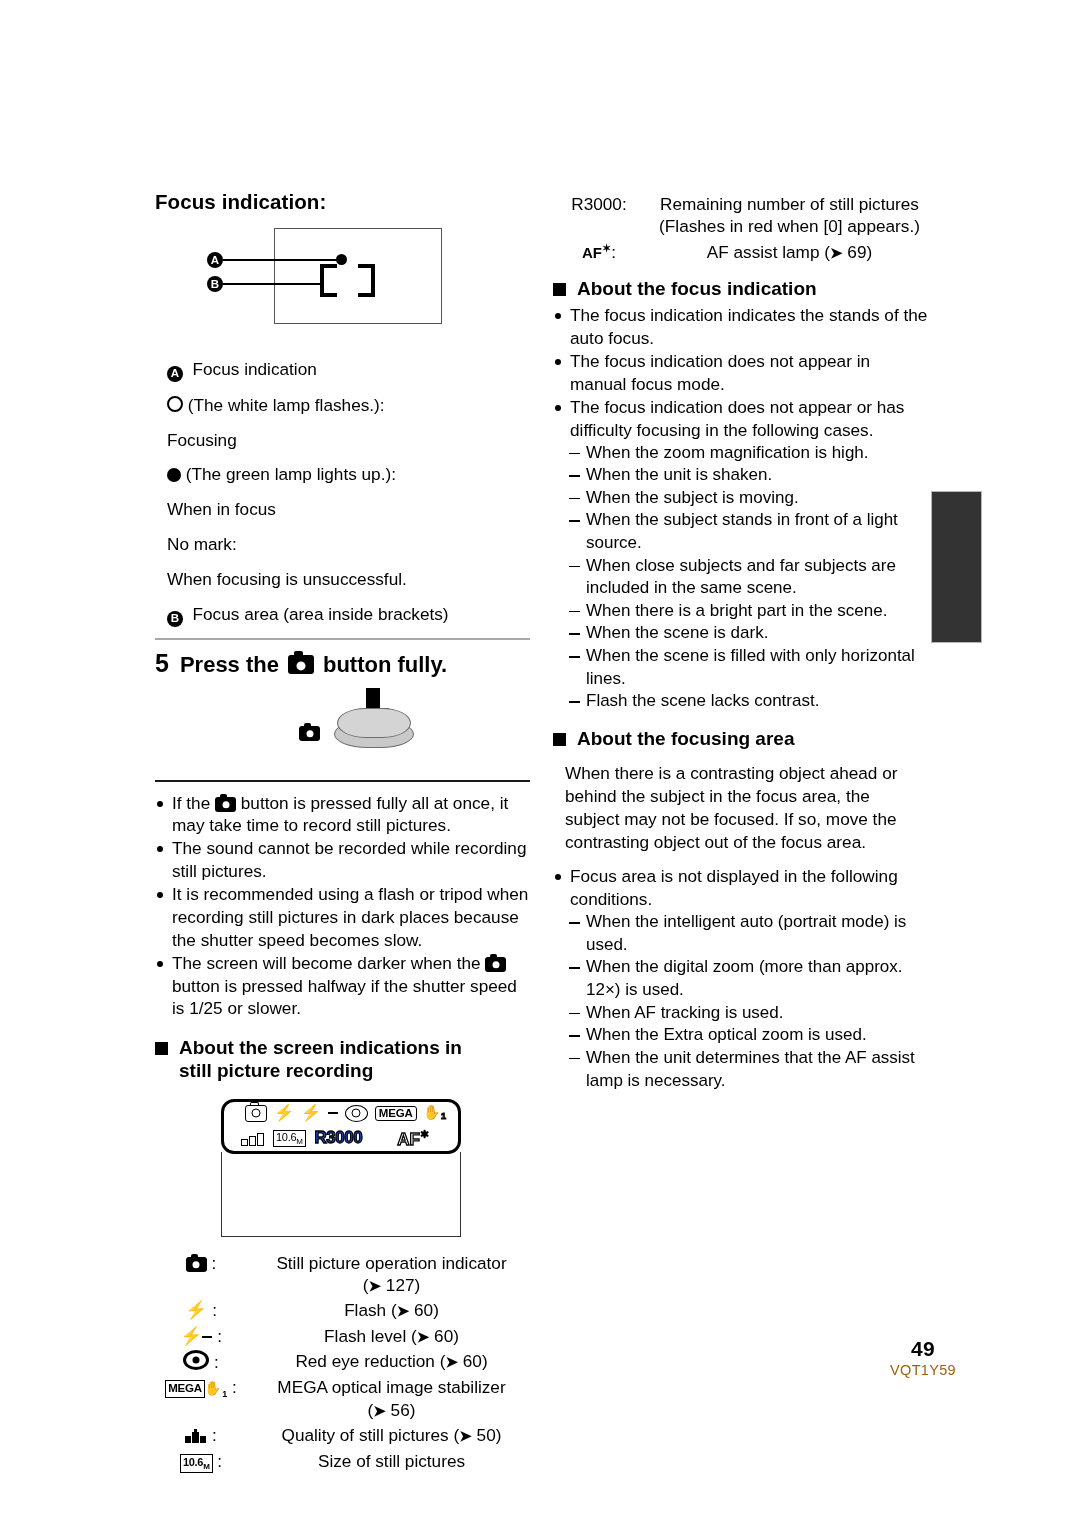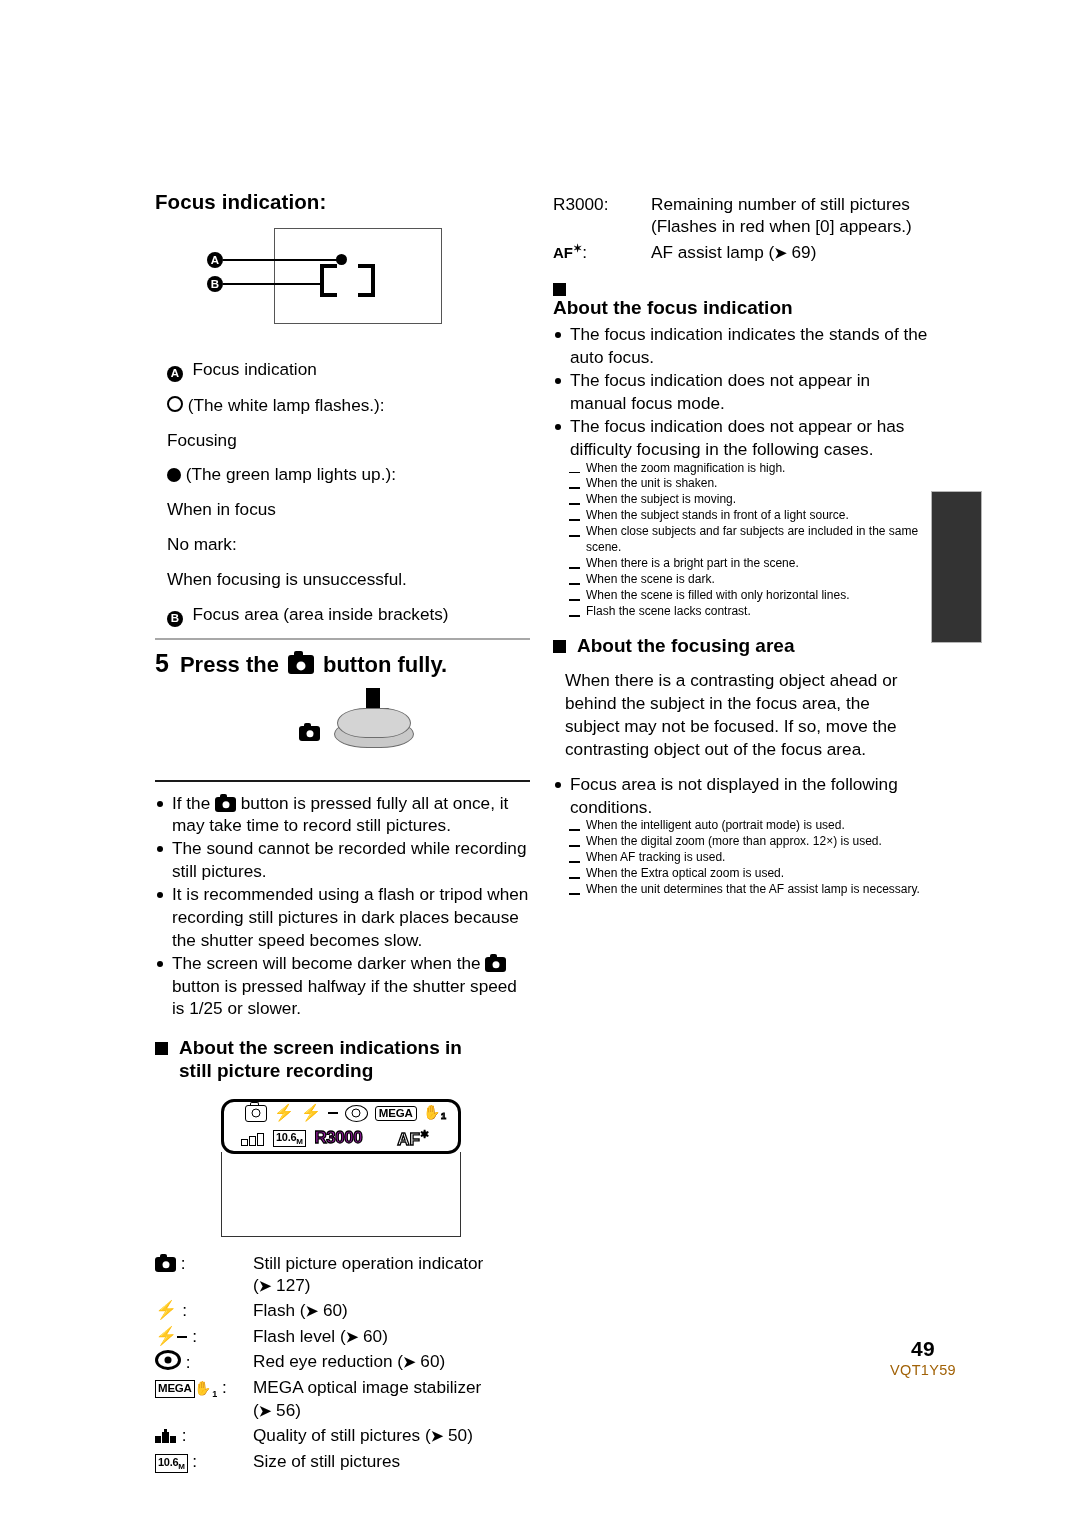--- a/index.html
+++ b/index.html
@@ -81,21 +81,21 @@
     width: 6px; height: 6px;
     border-radius: 50%;
     background: #000;
   }
   ul.dashes {
     margin-left: 16px;
   }
   ul.dashes > li {
     position: relative;
     padding-left: 17px;
-    font-size: 12px;
+    font-size: 17px;
     line-height: 1.33;
   }
   ul.dashes > li::before {
     content: "";
     position: absolute;
     left: 0px; top: 11px;
     width: 11px; height: 1.6px;
     background: #000;
   }
 
@@ -387,30 +387,30 @@
     position: absolute;
     display: block;
     border: 1.5px solid #000;
     background: #fff;
     box-sizing: border-box;
   }
   .ic-size-o {
     display: inline-block;
     border: 1.6px solid #000;
     font-size: 11px;
-    font-weight: bold;
+    font-weight: normal;
     padding: 0 2px;
     letter-spacing: -0.3px;
   }
   .ic-size-o sub { font-size: 8px; }
   .ic-r-o {
     display: inline-block;
     font-size: 17px;
     font-weight: bold;
-    color: #a21caf;
+    color: #1d4ed8;
     -webkit-text-stroke: 1.3px #000;
     letter-spacing: -0.5px;
   }
   .ic-af-o {
     display: inline-block;
     font-size: 17px;
     font-weight: bold;
     color: #fff;
     -webkit-text-stroke: 1.3px #000;
   }
@@ -420,20 +420,21 @@
   table.legend {
     border-collapse: collapse;
     margin-top: 6px;
     width: 100%;
   }
   table.legend td {
     vertical-align: top;
     font-size: 17.2px;
     line-height: 1.3;
     padding: 1px 0 2px 0;
+    text-align: center;
   }
   table.legend td.sym {
     width: 92px;
     white-space: nowrap;
     padding-right: 6px;
   }
   table.legend td.desc { padding-left: 0px; }
 
   
   .lg-flash {
@@ -721,21 +722,21 @@
           <span class="lg-af"><span>AF</span><sup>✶</sup></span><span>:</span>
         </td>
         <td class="desc">
           <span>AF assist lamp (</span><span class="arrow-r">➤</span>
           <span>69</span>)
         </td>
       </tr>
     </tbody>
       </table>
 
-    <h3 class="h-square" style="margin-top:12px;flex-direction:column;">
+    <h3 class="h-square" style="margin-top:12px;">
       <span class="sq"></span>
       <span class="sqtext">About the focus indication</span>
     </h3>
 
     <ul class="bullets">
       <li>The focus indication indicates the stands of the auto focus.</li>
       <li>The focus indication does not appear in manual focus mode.</li>
       <li>The focus indication does not appear or has difficulty focusing in the following cases.</li>
     </ul>
 

